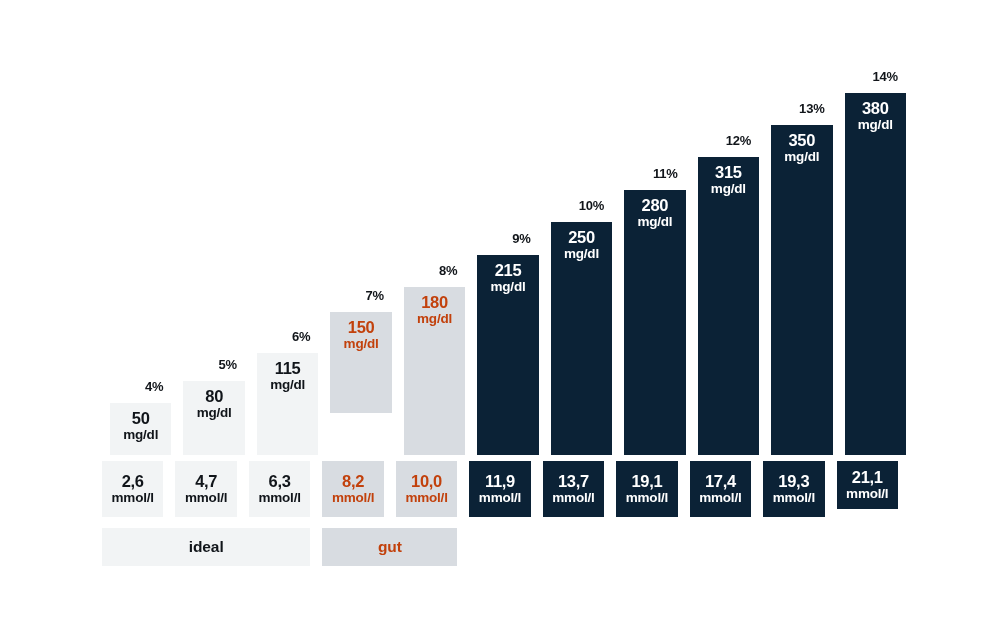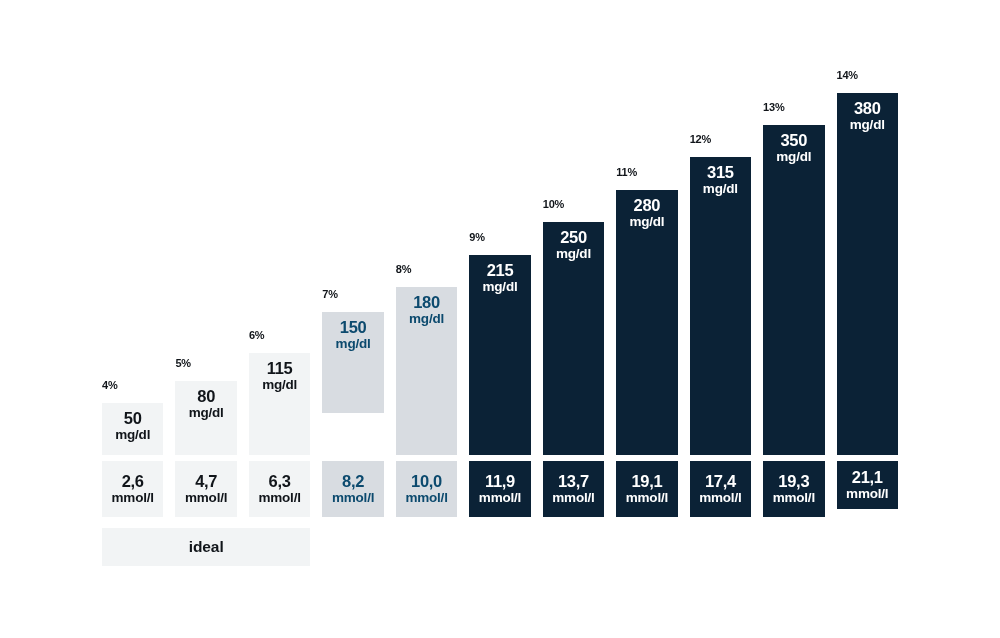--- a/index.html
+++ b/index.html
@@ -27,30 +27,30 @@
   }
   .col {
     position: absolute;
     top: 0;
     bottom: 0;
   }
   .pct-label {
     position: absolute;
     left: 0;
     width: 100%;
-    text-align: left;
-    font-size: 11px;
+    text-align: right;
+    font-size: 13px;
     font-weight: bold;
     color: #11151a;
     letter-spacing: -0.2px;
     line-height: 1;
   }
   .bar {
     position: absolute;
-    left: 0;
+    left: 8px;
     width: 100%;
     box-sizing: border-box;
     padding-top: 7px;
   }
   .bar-value {
     text-align: center;
     font-size: 16.5px;
     font-weight: bold;
     line-height: 1.02;
     letter-spacing: -0.3px;
@@ -91,21 +91,21 @@
     align-items: center;
     justify-content: center;
   }
   .cat-label {
     font-size: 15.5px;
     font-weight: bold;
     letter-spacing: -0.1px;
   }
   
   .tone-ideal { background: #f2f4f5; color: #11151a; }
-  .tone-gut   { background: #d8dce1; color: #0c4a6e; }
+  .tone-gut   { background: #d8dce1; color: #c2410c; }
   .tone-therapy { background: #0b2236; color: #ffffff; }
 </style>
 </head>
 <body>
 
 <div id="chart-root">
   <div class="plot-area" id="plot-area">
       <div class="col" style="left: 0px; width: 61.4545px;">
         <div class="pct-label" style="top: 320px;">4%</div>
         <div class="bar tone-ideal" style="top: 343px; height: 52px;">
@@ -223,14 +223,17 @@
           <div class="bar-unit">mg/dl</div>
         </div>
         <div class="mmol-box tone-therapy" style="top: 401px; height: 48px;">
           <div class="mmol-value">21,1</div>
           <div class="mmol-unit">mmol/l</div>
         </div>
       </div>
       <div class="cat-band tone-ideal" style="left: 0px; width: 208.364px; top: 468px; height: 38px;">
         <span class="cat-label">ideal</span>
       </div>
+      <div class="cat-band tone-gut" style="left: 220.364px; width: 134.909px; top: 468px; height: 38px;">
+        <span class="cat-label">gut</span>
+      </div>
     </div>
 </div>
 
 </body></html>

